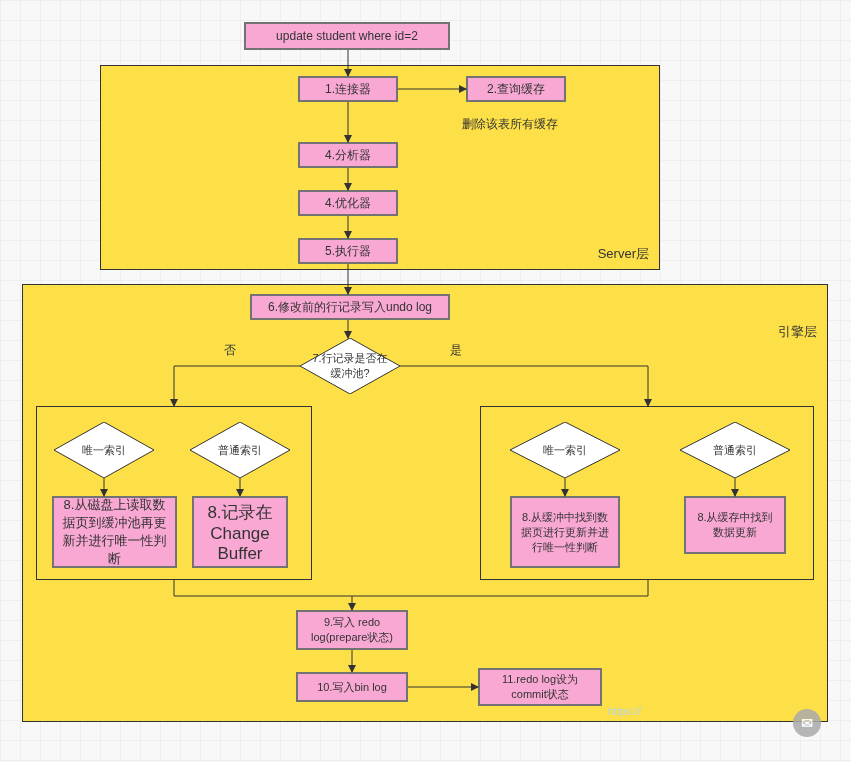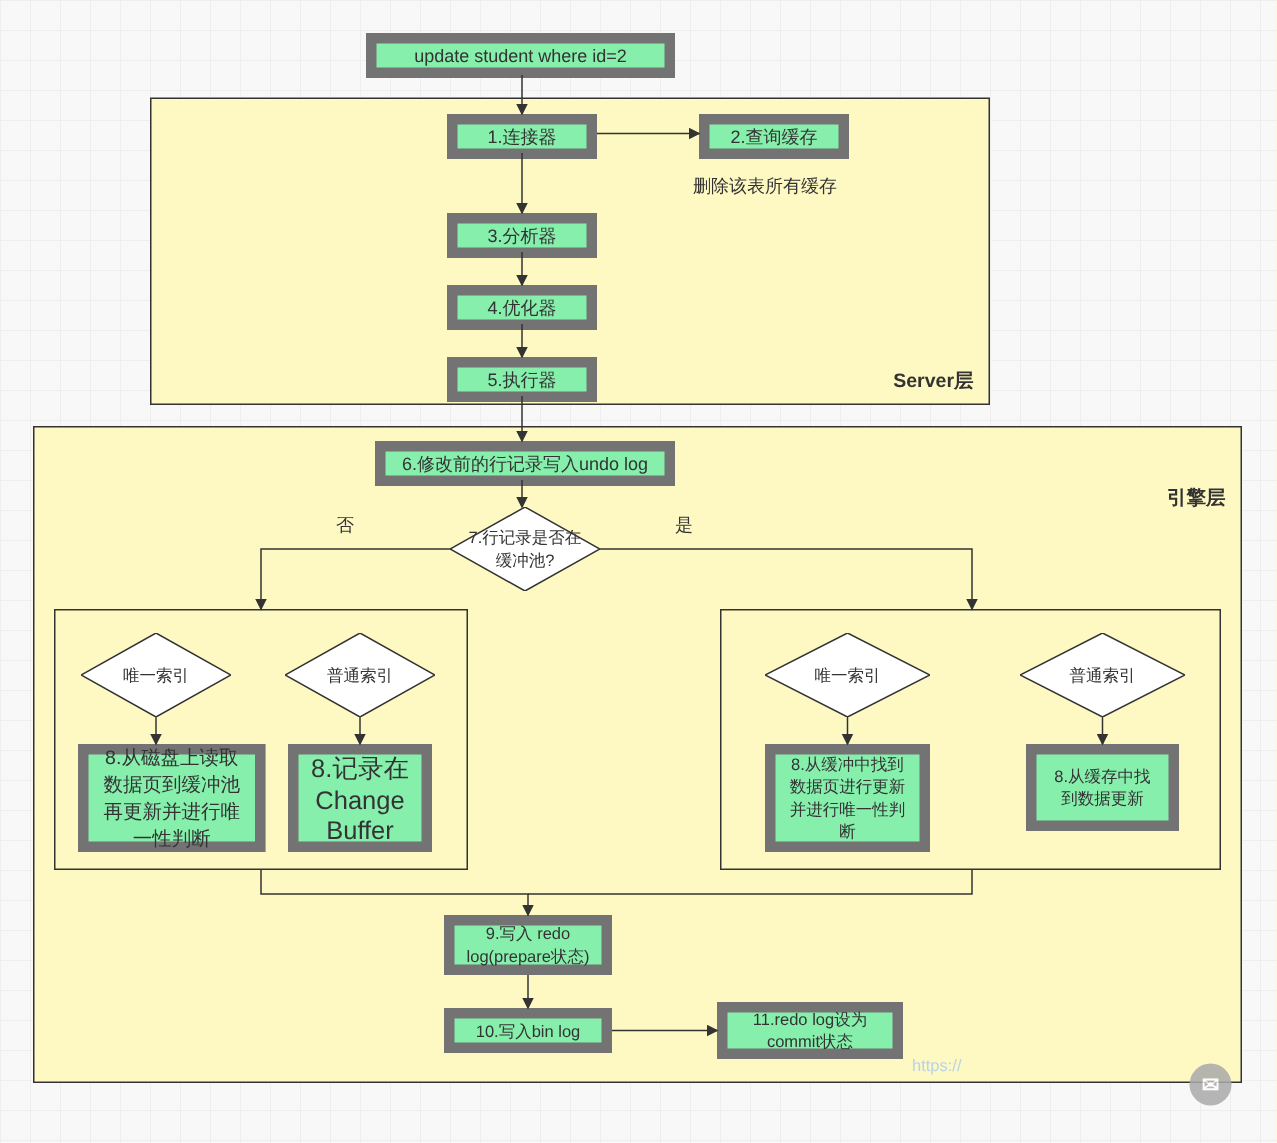--- a/index.html
+++ b/index.html
@@ -9,33 +9,32 @@
   background: #f8f8f8;
   background-image: linear-gradient(#eee 1px, transparent 1px), linear-gradient(90deg, #eee 1px, transparent 1px);
   background-size: 20px 20px;
   font-family: Arial, "Microsoft YaHei", sans-serif;
   font-size: 12px;
   color: #333;
   position: relative;
 }
 .box {
   position: absolute;
-  border: 7px solid #737373;
-  background: #86efac;
+  border: 2px solid #737373;
+  background: #f9a8d4;
   display: flex;
   align-items: center;
   justify-content: center;
   text-align: center;
   padding: 8px 8px;
 }
 .container {
   position: absolute;
   border: 1px solid #333;
-  background: #fef9c3;
-  font-weight: bold;
+  background: #fde047;
 }
 .container-label {
   position: absolute;
   right: 10px;
   bottom: 6px;
   font-size: 13px;
 }
 .diamond-wrap {
   position: absolute;
   display: flex;
@@ -95,21 +94,21 @@
 
 <div class="box" style="left:298px; top:76px; width:100px; height:26px;">
   <span>1.连接器</span>
 </div>
 <div class="box" style="left:466px; top:76px; width:100px; height:26px;">
   <span>2.查询缓存</span>
 </div>
 <div class="label" style="left:462px; top:116px;">删除该表所有缓存</div>
 
 <div class="box" style="left:298px; top:142px; width:100px; height:26px;">
-  <span>3.分析器</span>
+  <span>4.分析器</span>
 </div>
 <div class="box" style="left:298px; top:190px; width:100px; height:26px;">
   <span>4.优化器</span>
 </div>
 <div class="box" style="left:298px; top:238px; width:100px; height:26px;">
   <span>5.执行器</span>
 </div>
 
 <div class="container" style="left:22px; top:284px; width:806px; height:438px;">
   <span class="container-label" style="top:38px; bottom:auto;">引擎层</span>

